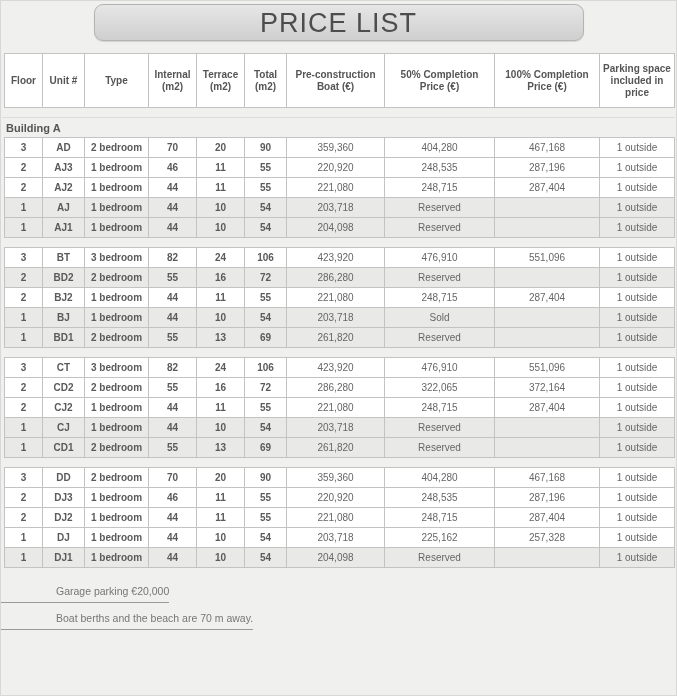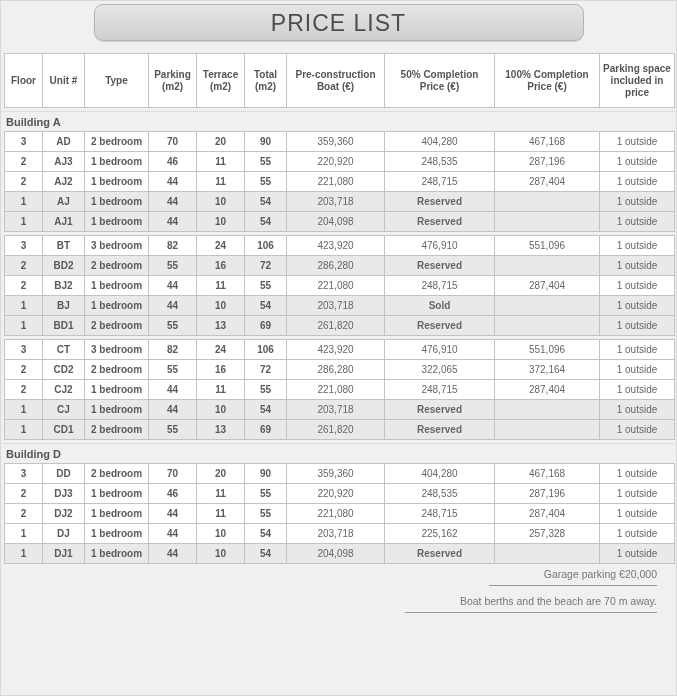--- a/index.html
+++ b/index.html
@@ -19,21 +19,21 @@
   }
   .title-btn {
     width: 490px;
     height: 37px;
     margin: 0 auto 12px auto;
     border: 1px solid #b3b3b3;
     border-radius: 9px;
     background: linear-gradient(#e6e6e6, #cfcfcf);
     box-shadow: 0 1px 1px rgba(0,0,0,0.12);
     color: #4d4d4d;
-    font-size: 23px;
+    font-size: 27px;
     letter-spacing: 1px;
     text-align: center;
     line-height: 36px;
   }
   .price-table {
     border-collapse: collapse;
     table-layout: fixed;
     width: 670px;
     margin-left: 3px;
   }
@@ -51,35 +51,35 @@
     height: 54px;
     font-weight: bold;
     color: #555555;
     line-height: 12px;
   }
   .price-table td {
     height: 20px;
     line-height: 12px;
   }
   td.b { font-weight: bold; color: #5a5a5a; }
-  td.status { font-weight: bold; }
+  td.status { font-weight: normal; }
   tr.shaded td { background: #e9e9e7; }
-  .section { margin-top: 3px; }
+  .section { margin-top: 9px; }
   .section-label {
     border-top: 1px solid #dcdcdc;
     font-size: 11px;
     font-weight: bold;
     color: #555555;
     padding: 4px 0 3px 4px;
     margin: 0 1px;
   }
   .header-block { margin-top: 2px; }
   .notes {
+    margin-top: 13px;
     padding-right: 19px;
-    text-align: right;
   }
   .note { display: block; margin-bottom: 5px; }
   .note-inner {
     display: inline-block;
     border-bottom: 1px solid #9a9a9a;
     padding: 0 0 4px 55px;
     font-size: 10.5px;
     color: #767676;
     line-height: 13px;
   }
@@ -104,21 +104,21 @@
           <col style="width: 98px;">
           <col style="width: 110px;">
           <col style="width: 105px;">
           <col style="width: 75px;">
         </colgroup>
       <thead>
         <tr id="header-row">
             <th>Floor</th>
             <th>Unit #</th>
             <th>Type</th>
-            <th>Parking (m2)</th>
+            <th>Internal (m2)</th>
             <th>Terrace (m2)</th>
             <th>Total (m2)</th>
             <th>Pre-construction Boat (€)</th>
             <th>50% Completion Price (€)</th>
             <th>100% Completion Price (€)</th>
             <th>Parking space included in price</th>
           </tr>
       </thead>
     </table>
   </div>
@@ -353,21 +353,20 @@
               <td class="b">69</td>
               <td>261,820</td>
               <td class="status">Reserved</td>
               <td></td>
               <td>1 outside</td>
             </tr>
           </tbody>
         </table>
       </div>
       <div class="section">
-        <div class="section-label">Building D</div>
         <table class="price-table">
           <colgroup>
             <col style="width: 38px;">
             <col style="width: 42px;">
             <col style="width: 64px;">
             <col style="width: 48px;">
             <col style="width: 48px;">
             <col style="width: 42px;">
             <col style="width: 98px;">
             <col style="width: 110px;">

